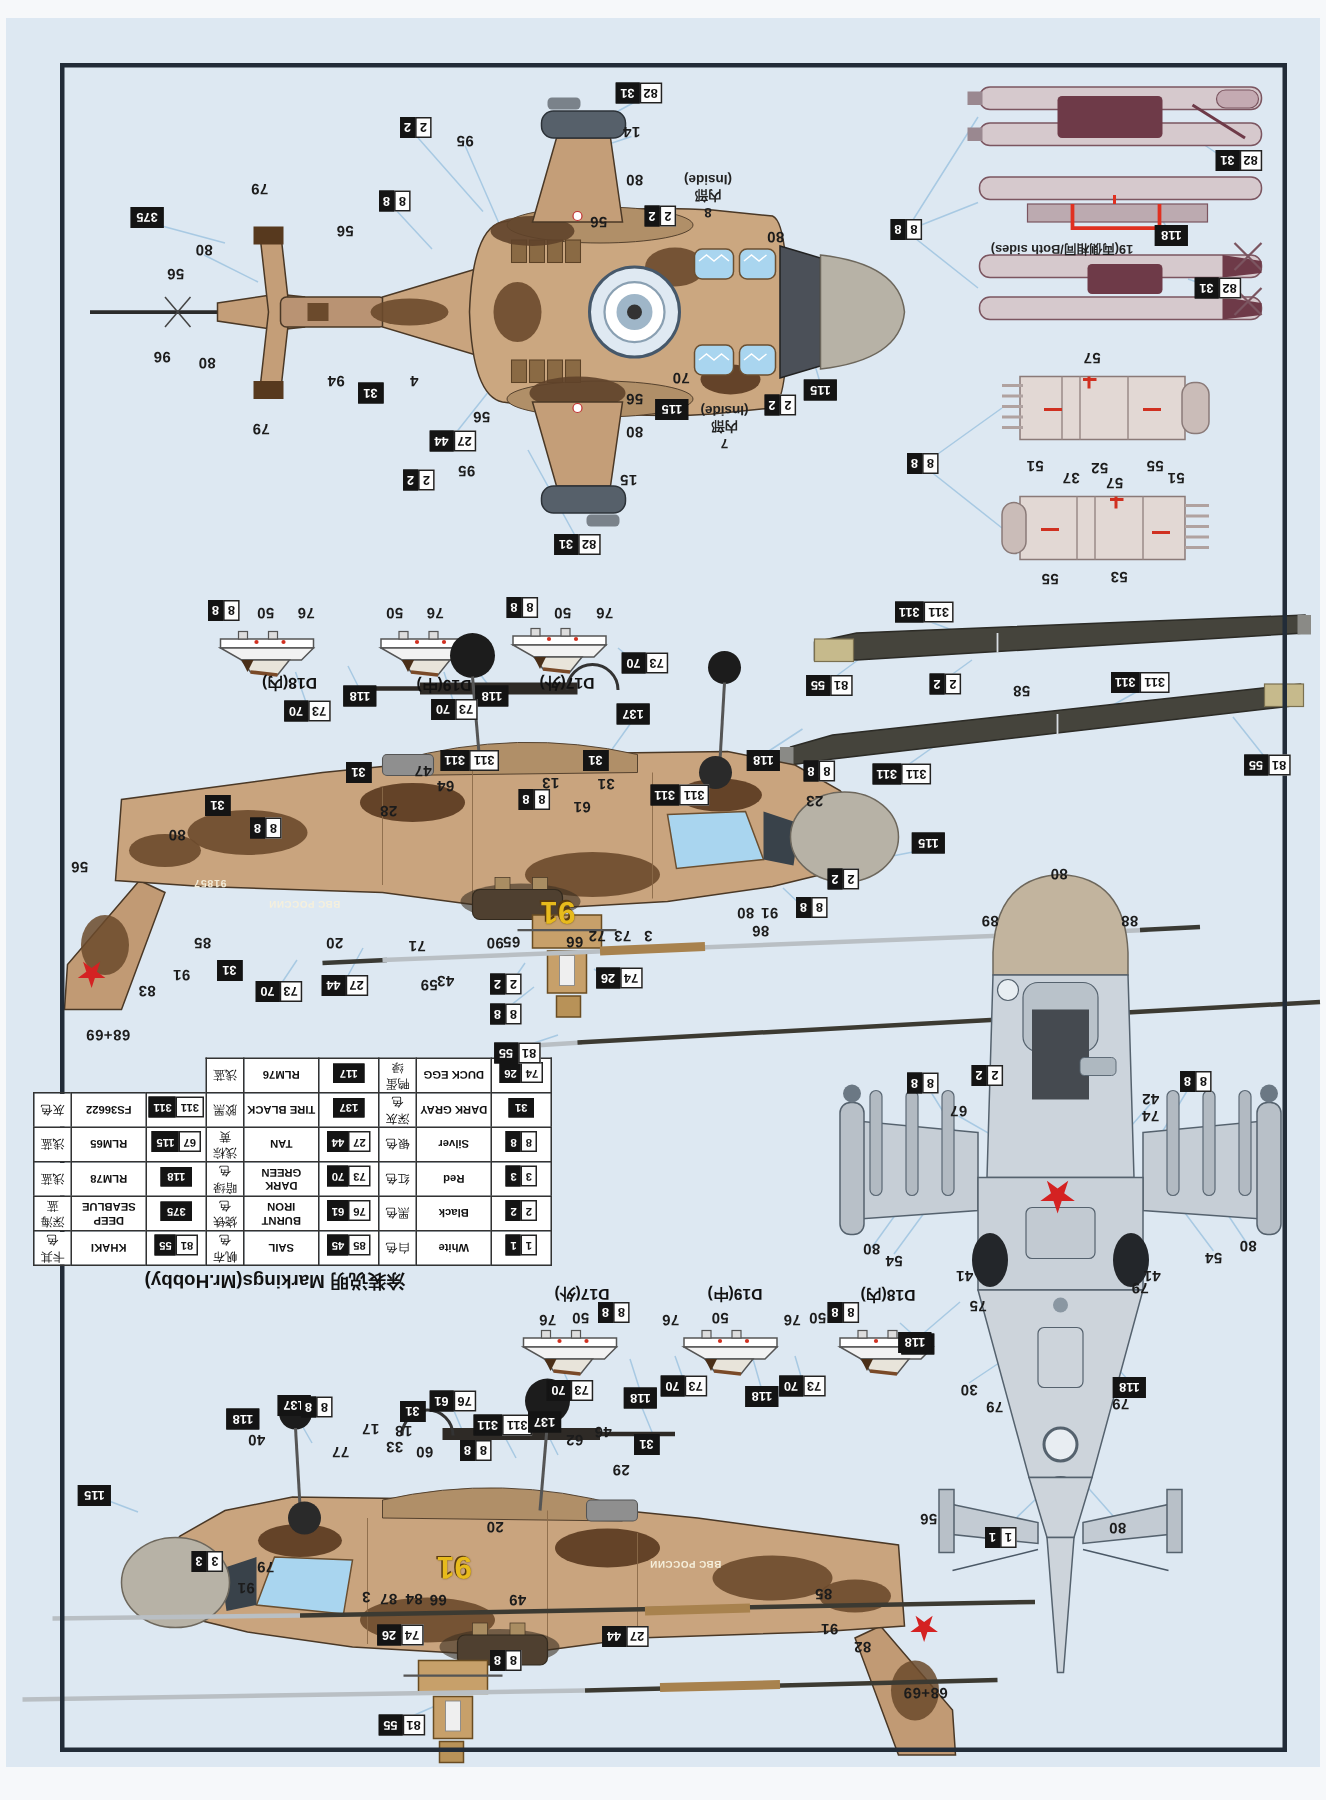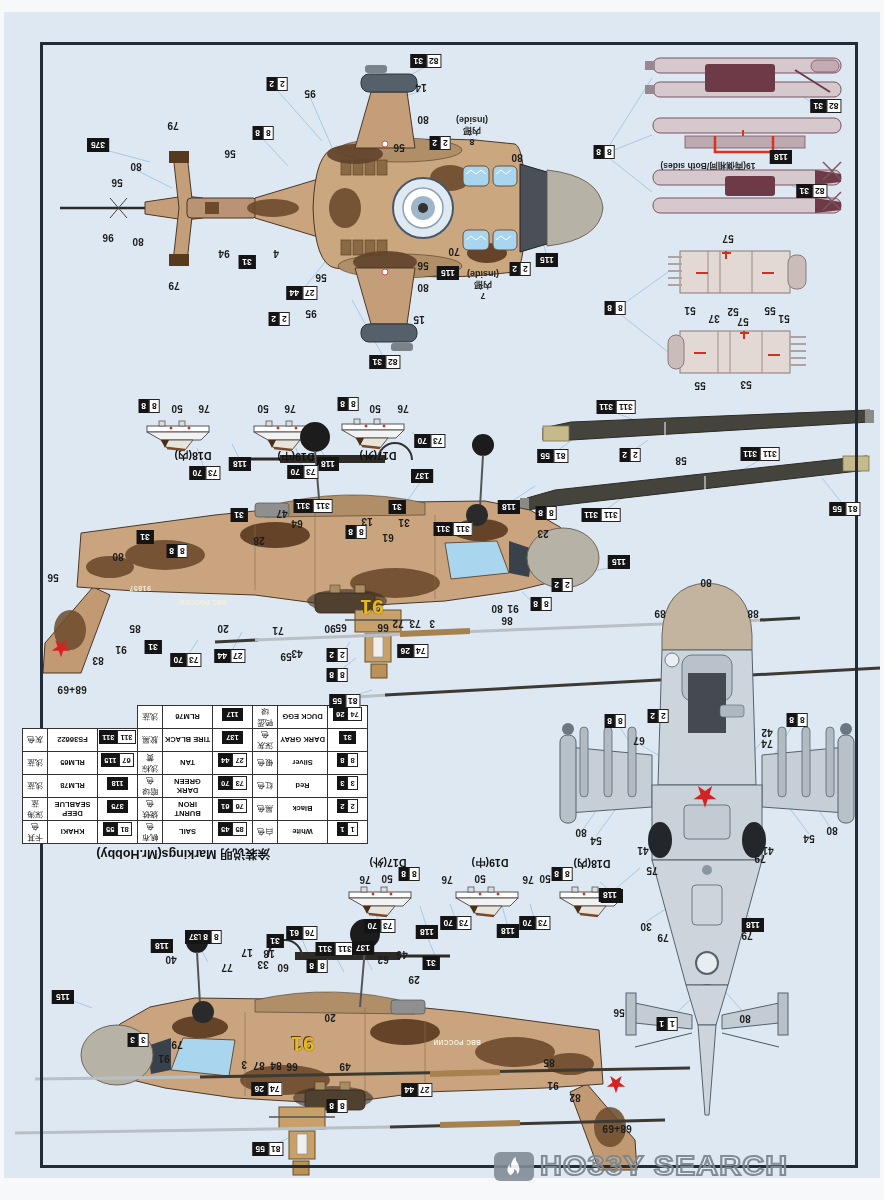--- a/index.html
+++ b/index.html
@@ -769,21 +769,13 @@
       <div class="co co-n" style="left: 617px; top: 1128px;">68+69</div>
       <div class="co co-n" style="left: 549px; top: 1062px;">85</div>
       <div class="co co-n" style="left: 553px; top: 1085px;">91</div>
       <div class="co co-bort" style="left: 303px; top: 1044px;">91</div>
       <div class="co co-boom" style="left: 457px; top: 1042px;">ВВС РОССИИ</div>
       <div class="co co-star" style="left: 616px; top: 1084px; font-size: 24px;">★</div>
     </div>
 
   <div id="frame"></div>
 
-  <div id="watermark">
-    <div id="wm-flame">
-      <svg width="22" height="22" viewBox="0 0 24 24">
-          <path d="M8,22 C4,19 4,14 7,10 C7,13 9,14 9,14 C8,9 11,4 14,2 C13,6 16,8 17,11 C18,14 19,18 15,21 C16,18 14,16 12,15 C13,18 11,20 8,22 Z" fill="#ffffff"></path>
-        </svg>
-    </div>
-    <div id="wm-text">HO33Y SEARCH</div>
-  </div>
 </div>
 
 </body></html>

